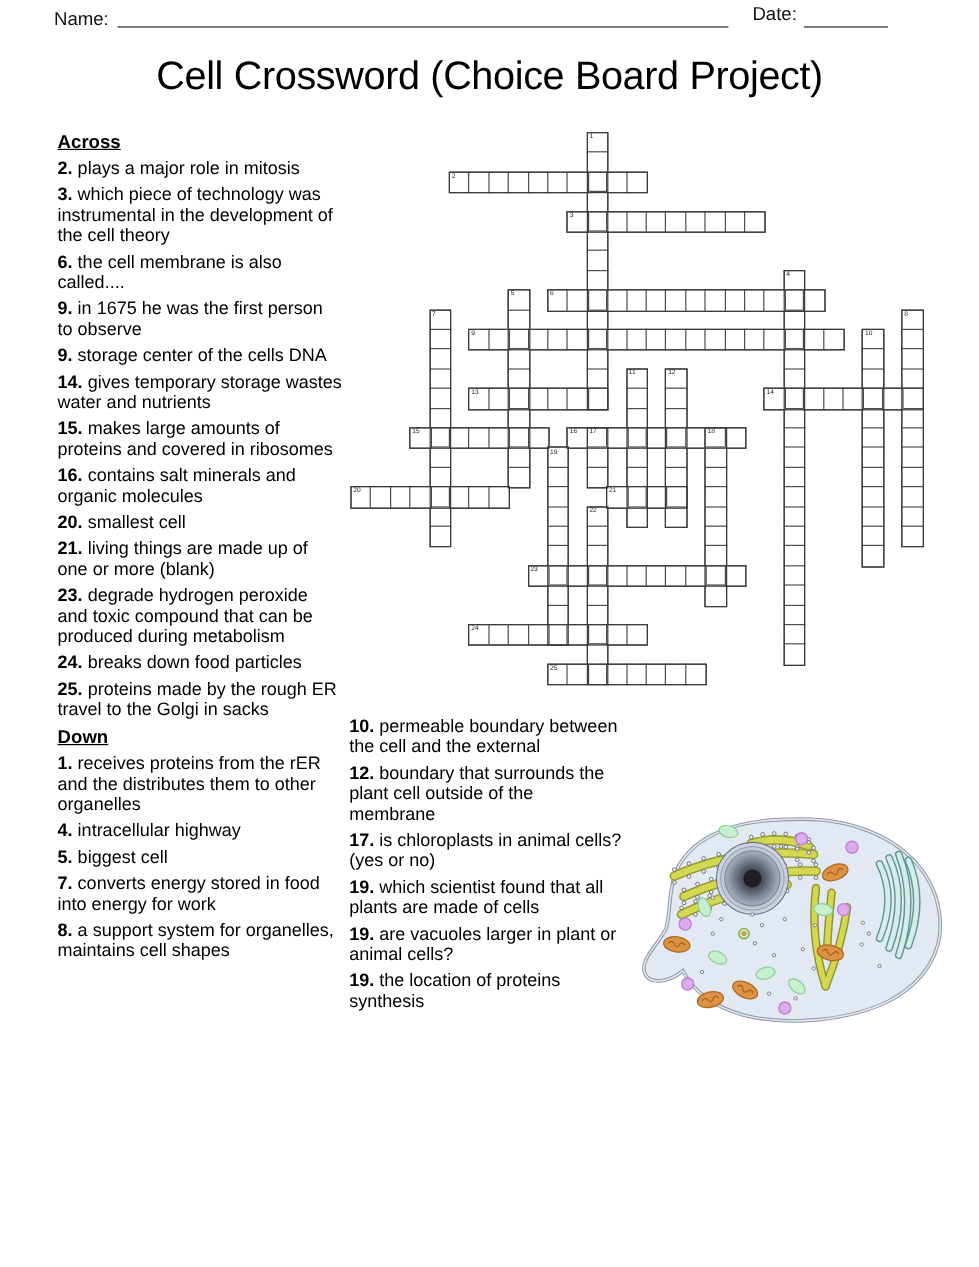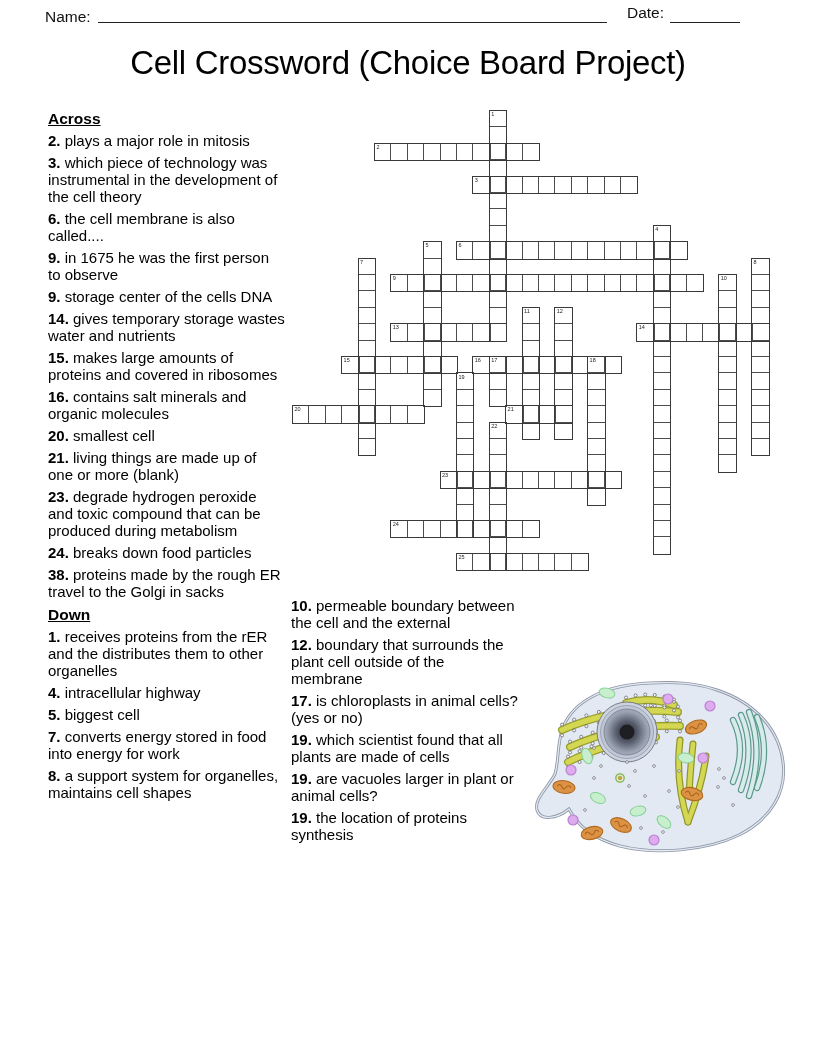--- a/index.html
+++ b/index.html
@@ -62,21 +62,21 @@
         <p class="clue"><b>6.</b> the cell membrane is also called....</p>
         <p class="clue"><b>9.</b> in 1675 he was the first person to observe</p>
         <p class="clue"><b>9.</b> storage center of the cells DNA</p>
         <p class="clue"><b>14.</b> gives temporary storage wastes water and nutrients</p>
         <p class="clue"><b>15.</b> makes large amounts of proteins and covered in ribosomes</p>
         <p class="clue"><b>16.</b> contains salt minerals and organic molecules</p>
         <p class="clue"><b>20.</b> smallest cell</p>
         <p class="clue"><b>21.</b> living things are made up of one or more (blank)</p>
         <p class="clue"><b>23.</b> degrade hydrogen peroxide and toxic compound that can be produced during metabolism</p>
         <p class="clue"><b>24.</b> breaks down food particles</p>
-        <p class="clue"><b>38.</b> proteins made by the rough ER travel to the Golgi in sacks</p>
+        <p class="clue"><b>25.</b> proteins made by the rough ER travel to the Golgi in sacks</p>
       </div>
     <p class="clue-heading down-h">Down</p>
     <div id="down-left-list">
         <p class="clue"><b>1.</b> receives proteins from the rER and the distributes them to other organelles</p>
         <p class="clue"><b>4.</b> intracellular highway</p>
         <p class="clue"><b>5.</b> biggest cell</p>
         <p class="clue"><b>7.</b> converts energy stored in food into energy for work</p>
         <p class="clue"><b>8.</b> a support system for organelles, maintains cell shapes</p>
       </div>
   </div>

